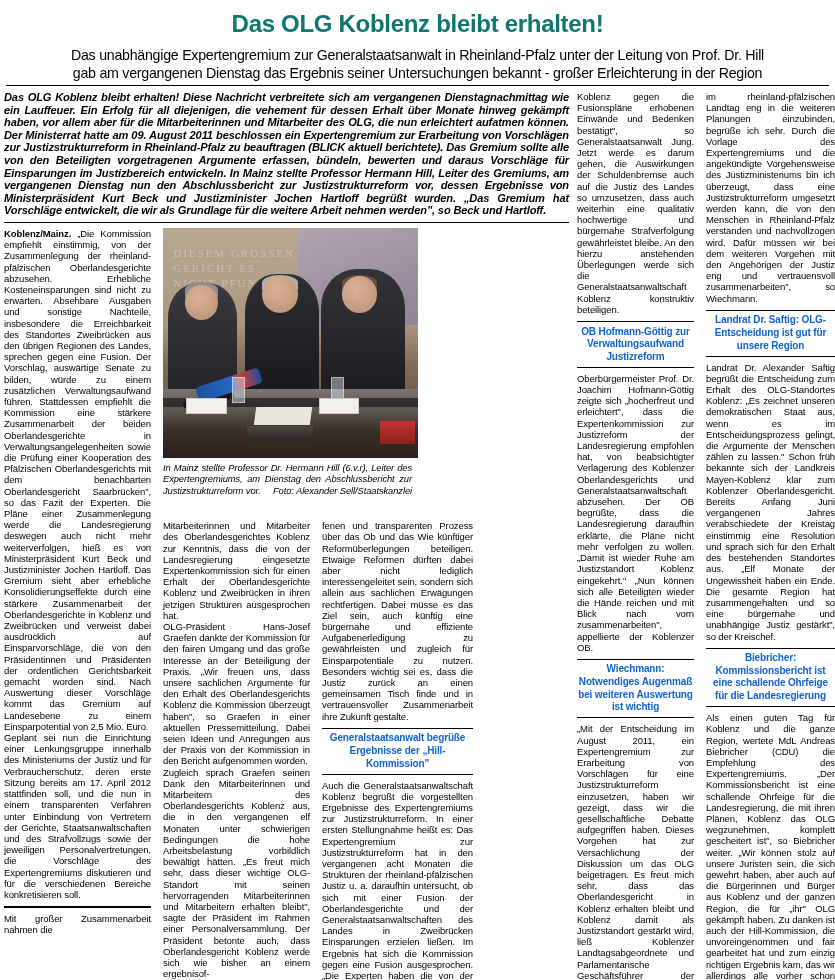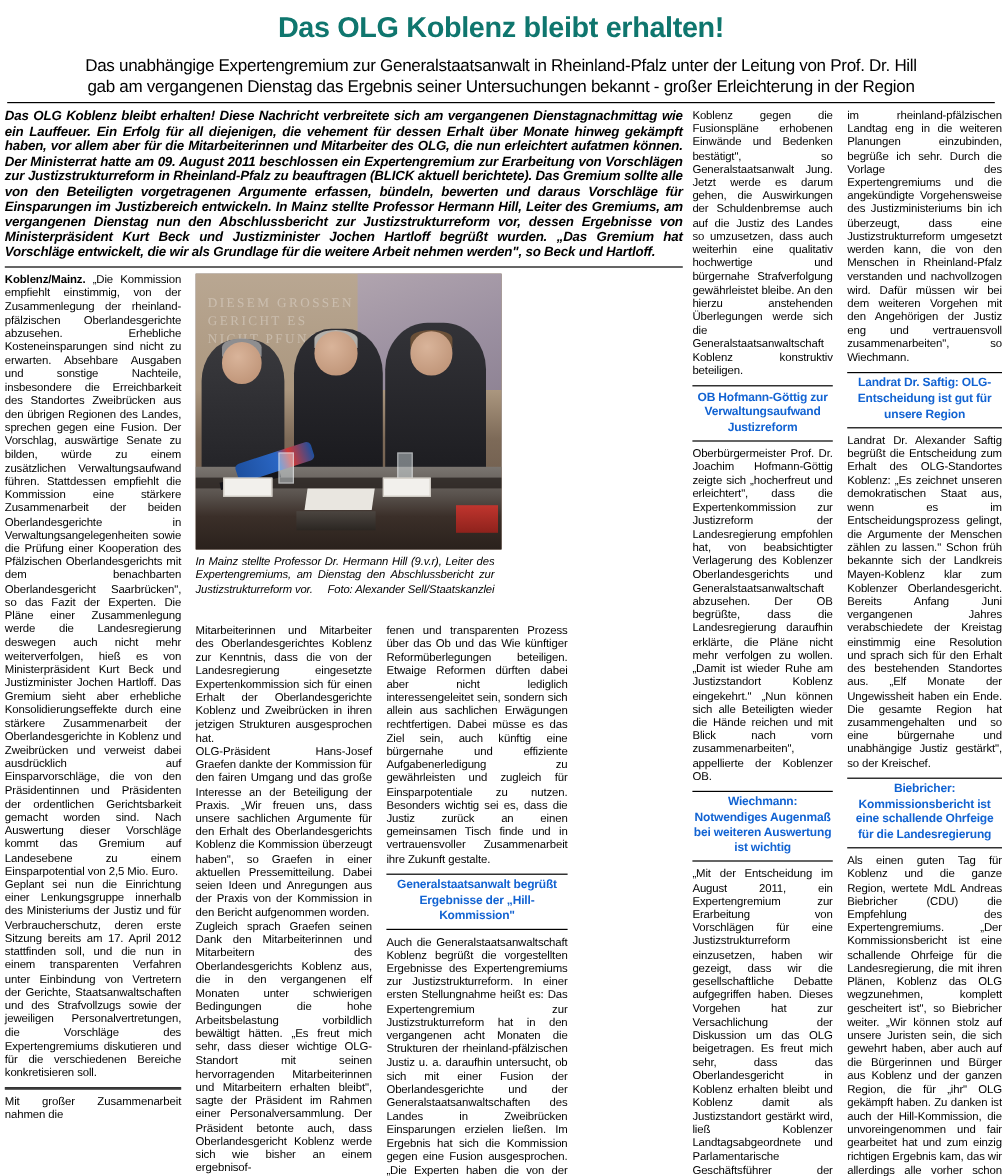--- a/index.html
+++ b/index.html
@@ -282,39 +282,39 @@
               <div class="mic"></div>
               <div class="glass g1"></div>
               <div class="glass g2"></div>
               <div class="card c1"></div>
               <div class="card c2"></div>
               <div class="paper"></div>
               <div class="folder"></div>
               <div class="redfile"></div>
             </div>
             <div class="caption">
-              <span>In Mainz stellte Professor Dr. Hermann Hill (9.v.r), Leiter des Expertengremiums, am Dienstag den Abschlussbericht zur Justizstrukturreform vor.</span>
+              <span>In Mainz stellte Professor Dr. Hermann Hill (6.v.r), Leiter des Expertengremiums, am Dienstag den Abschlussbericht zur Justizstrukturreform vor.</span>
               <span class="credit">Foto: Alexander Sell/Staatskanzlei</span>
             </div>
           </div>
 
           <div style="display:flex; margin-top:24px;">
 
             <div class="col">
               <p>Mitarbeiterinnen und Mitarbeiter des Oberlandesgerichtes Koblenz zur Kenntnis, dass die von der Landesregierung eingesetzte Expertenkommission sich für einen Erhalt der Oberlandesgerichte Koblenz und Zweibrücken in ihren jetzigen Strukturen ausgesprochen hat.</p>
               <p>OLG-Präsident Hans-Josef Graefen dankte der Kommission für den fairen Umgang und das große Interesse an der Beteiligung der Praxis. „Wir freuen uns, dass unsere sachlichen Argumente für den Erhalt des Oberlandesgerichts Koblenz die Kommission überzeugt haben", so Graefen in einer aktuellen Pressemitteilung. Dabei seien Ideen und Anregungen aus der Praxis von der Kommission in den Bericht aufgenommen worden.</p>
               <p>Zugleich sprach Graefen seinen Dank den Mitarbeiterinnen und Mitarbeitern des Oberlandesgerichts Koblenz aus, die in den vergangenen elf Monaten unter schwierigen Bedingungen die hohe Arbeitsbelastung vorbildlich bewältigt hätten. „Es freut mich sehr, dass dieser wichtige OLG-Standort mit seinen hervorragenden Mitarbeiterinnen und Mitarbeitern erhalten bleibt", sagte der Präsident im Rahmen einer Personalversammlung. Der Präsident betonte auch, dass Oberlandesgericht Koblenz werde sich wie bisher an einem ergebnisof-</p>
             </div>
 
             <div class="col narrow-last">
               <p>fenen und transparenten Prozess über das Ob und das Wie künftiger Reformüberlegungen beteiligen. Etwaige Reformen dürften dabei aber nicht lediglich interessengeleitet sein, sondern sich allein aus sachlichen Erwägungen rechtfertigen. Dabei müsse es das Ziel sein, auch künftig eine bürgernahe und effiziente Aufgabenerledigung zu gewährleisten und zugleich für Einsparpotentiale zu nutzen. Besonders wichtig sei es, dass die Justiz zurück an einen gemeinsamen Tisch finde und in vertrauensvoller Zusammenarbeit ihre Zukunft gestalte.</p>
 
               <div class="sect">
                 <div class="rl"></div>
-                <h3>Generalstaatsanwalt begrüßt Ergebnisse der „Hill-Kommission"</h3>
+                <h3>Generalstaatsanwalt begrüße Ergebnisse der „Hill-Kommission"</h3>
                 <div class="rl"></div>
               </div>
 
               <p>Auch die Generalstaatsanwaltschaft Koblenz begrüßt die vorgestellten Ergebnisse des Expertengremiums zur Justizstrukturreform. In einer ersten Stellungnahme heißt es: Das Expertengremium zur Justizstrukturreform hat in den vergangenen acht Monaten die Strukturen der rheinland-pfälzischen Justiz u. a. daraufhin untersucht, ob sich mit einer Fusion der Oberlandesgerichte und der Generalstaatsanwaltschaften des Landes in Zweibrücken Einsparungen erzielen ließen. Im Ergebnis hat sich die Kommission gegen eine Fusion ausgesprochen. „Die Experten haben die von der Generalstaatsanwaltschaft</p>
             </div>
           </div>
 
         </div>
       </div>
     </div>

